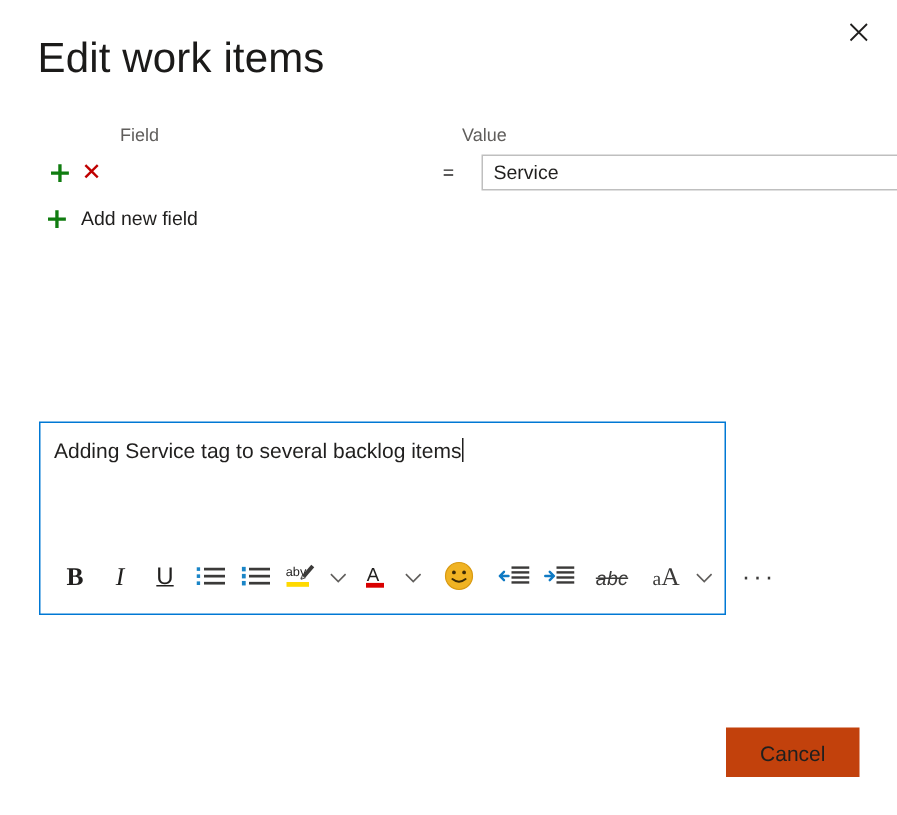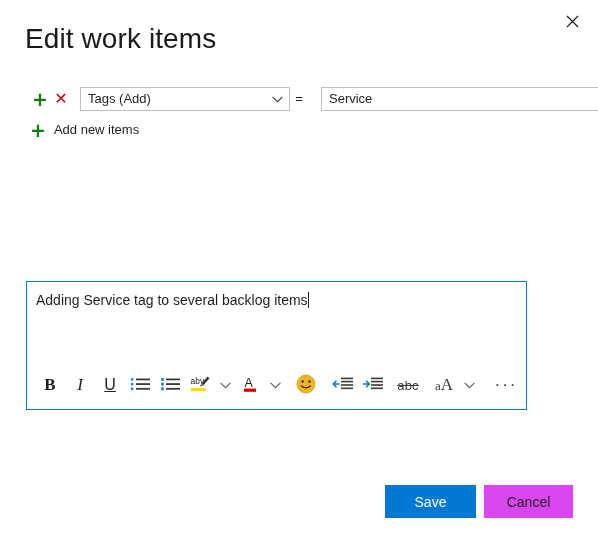--- a/index.html
+++ b/index.html
@@ -162,21 +162,21 @@
     font-size: 13px;
     color: #201f1e;
     line-height: 22px;
   }
 
   
   .editor {
     position: absolute;
     left: 26px;
     top: 281px;
-    width: 501px;
+    width: 458px;
     height: 129px;
     border: 1px solid #0078d4;
     background: #ffffff;
     box-sizing: border-box;
   }
   .editor-body {
     position: absolute;
     left: 0; right: 0; top: 0;
     height: 80px;
     padding: 9px 10px 0 9px;
@@ -226,21 +226,21 @@
     height: 32px;
     display: flex;
     align-items: center;
     justify-content: center;
     cursor: pointer;
     flex: none;
   }
   .tb-b { font-size: 17px; font-weight: 700; color: #201f1e; font-family: "Liberation Serif", serif; }
   .tb-i { font-size: 17px; font-style: italic; color: #201f1e; font-family: "Liberation Serif", serif; }
   .tb-u { font-size: 16px; color: #201f1e; text-decoration: underline; font-family: "Liberation Sans", sans-serif; }
-  .tb-strike { font-size: 13px; color: #3b3a39; text-decoration: line-through; letter-spacing:0.2px; font-family: "Liberation Sans", sans-serif; }
+  .tb-strike { font-size: 13px; color: #3b3a39; text-decoration: line-through; letter-spacing:0.2px; font-family: "Liberation Sans", sans-serif; font-style: italic; }
   .tb-fontsize { font-size: 13px; color: #3b3a39; font-family: Liberation Serif, serif; }
   .tb-fontsize .big { font-size: 17px; }
   .tb-dots { font-size: 17px; color: #3b3a39; letter-spacing: 2px; line-height: 10px; }
 
   
   .footer {
     position: absolute;
     left: 0;
     right: 0;
     top: 485px;
@@ -259,75 +259,71 @@
   }
   .btn-save {
     left: 385px;
     width: 91px;
     background: #0078d4;
     color: #ffffff;
   }
   .btn-cancel {
     left: 484px;
     width: 89px;
-    background: #d946ef;
+    background: #c2410c;
     color: #201f1e;
   }
 </style>
 </head>
 <body>
 
 <button class="close-btn">
   <span>
     <svg width="13" height="13" viewBox="0 0 13 13" aria-hidden="true">
       <path d="M1 1 L12 12 M12 1 L1 12" stroke="#201f1e" stroke-width="1.2" fill="none"></path>
     </svg>
   </span>
 </button>
 
 <div class="dialog-title">Edit work items</div>
 
 <div class="rule-area">
 
+  <div class="col-labels">
+    <div class="col-label field-label">Field</div>
+    <div class="col-label value-label">Value</div>
+  </div>
 
   <div class="rule-row">
 
     <button class="icon-btn icon-plus-row">
       <span class="plus-glyph">+</span>
     </button>
 
     <button class="icon-btn icon-x-row">
       <span class="x-glyph">✕</span>
     </button>
 
-    <div class="combo field-combo">
-      <span class="combo-value">Tags (Add)</span>
-      <span class="chev">
-        <svg width="11" height="7" viewBox="0 0 11 7" aria-hidden="true">
-          <path d="M0.6 0.8 L5.5 5.7 L10.4 0.8" stroke="#3b3a39" stroke-width="1.1" fill="none"></path>
-        </svg>
-      </span>
-    </div>
 
     <div class="equals-sign">=</div>
 
     <div class="combo value-combo">
       <span class="combo-value">Service</span>
       <span class="chev">
         <svg width="11" height="7" viewBox="0 0 11 7" aria-hidden="true">
           <path d="M0.6 0.8 L5.5 5.7 L10.4 0.8" stroke="#3b3a39" stroke-width="1.1" fill="none"></path>
         </svg>
       </span>
     </div>
   </div>
 
   <div class="add-field-row">
     <div class="add-field-link">
       <span class="plus-glyph">+</span>
-      <span class="afl-text">Add new items</span>
+      <span class="afl-text">Add new field</span>
     </div>
   </div>
 </div>
 
 <div class="editor">
 
   <div class="editor-body">
     <span class="editor-text">Adding Service tag to several backlog items</span><span class="caret"></span>
   </div>
 
@@ -461,15 +457,14 @@
     <span class="tb-gap"></span>
 
     <button class="tb-btn">
       <span class="tb-dots">···</span>
     </button>
 
   </div>
 </div>
 
 <div class="footer">
-  <button class="btn btn-save">Save</button>
   <button class="btn btn-cancel">Cancel</button>
 </div>
 
 </body></html>

